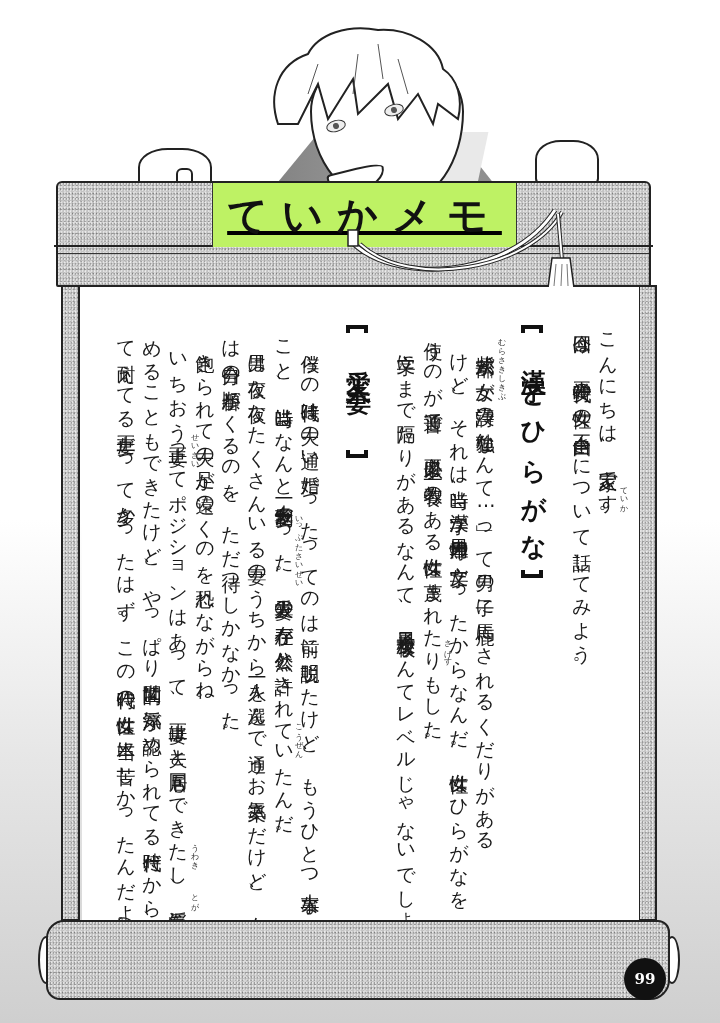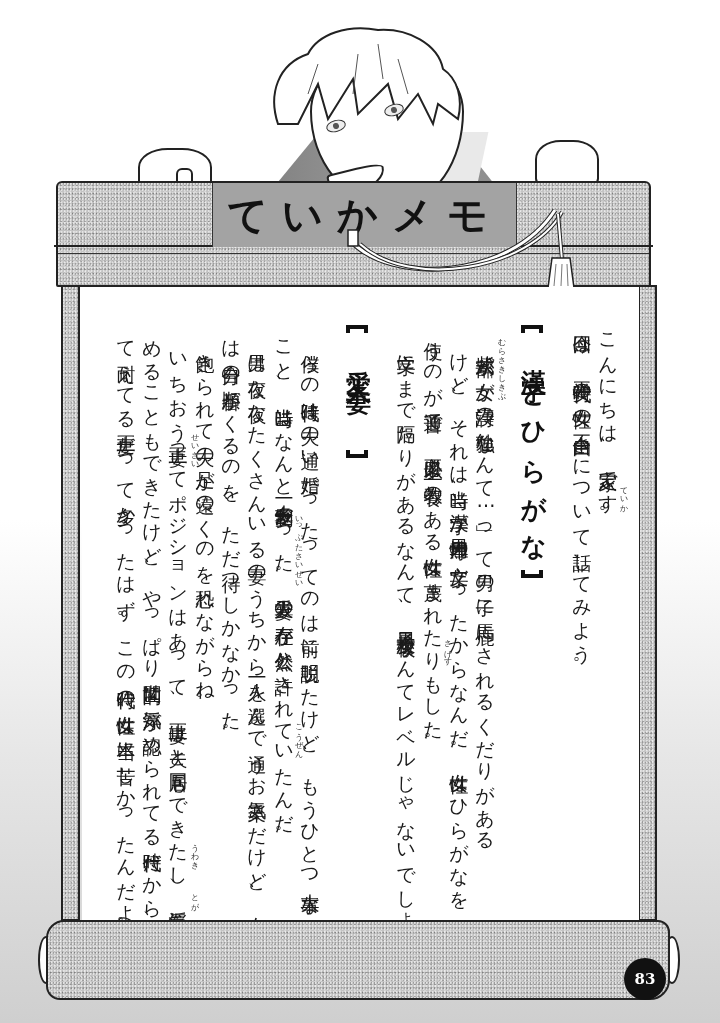--- a/index.html
+++ b/index.html
@@ -51,23 +51,23 @@
     position:absolute; width:13px; height:40px; background:#fff; border:2px solid #222; border-radius:6px;
   }
   
   .top-rod {
     position:absolute; left:56px; top:181px; width:595px; height:106px;
     border:2px solid #222; border-radius:6px 6px 2px 2px; box-sizing:border-box;
   }
   .top-rod .band1 { position:absolute; left:-4px; right:-4px; top:62px; height:0; border-top:2px solid #222; }
   .top-rod .band2 { position:absolute; left:0; right:0; top:70px; height:0; border-top:1.5px solid #333; }
   .title-plaque {
-    position:absolute; left:212px; top:183px; width:303px; height:64px; background:#a3a3a3;
+    position:absolute; left:212px; top:183px; width:303px; height:64px; background:#bef264;
     border-left:1.5px solid #333; border-right:1.5px solid #333;
-    display:flex; align-items:center; justify-content:center;
+    display:flex; align-items:center; justify-content:center;text-decoration:underline;
   }
   .title-text {
     font-family:"DejaVu Serif", serif; font-weight:bold; font-size:40px; letter-spacing:14px; color:#111;
   }
   .cord {
     position:absolute; left:330px; top:205px; width:250px; height:90px;
   }
   .side-rail { position:absolute; top:285px; width:19px; height:636px; border:2px solid #222; box-sizing:border-box; }
   .paper {
     position:absolute; left:82px; top:287px; width:557px; height:634px; background:#fff;
@@ -180,13 +180,13 @@
 <div class="ruby" style="left:190px; top:428px;">せいさい</div>
 <div class="ruby" style="left:190px; top:838px;">うわき</div>
 <div class="ruby" style="left:190px; top:888px;">とが</div>
 <div class="vcol" style="left:140px; top:327px;">めることもできたけど、やっぱり世間的に浮気が認められてる時代だから、黙っ</div>
 <div class="vcol" style="left:114px; top:327px;">て耐えてる正妻だって多かったはず。この時代の女性は本当に苦しかったんだよ。</div>
 
 <div class="rod-cap" style="left:38px;"></div>
 <div class="rod-cap" style="left:664px;"></div>
 <div class="bottom-rod speckle"></div>
 
-<div class="page-number">83</div>
+<div class="page-number">99</div>
 
 </body></html>

